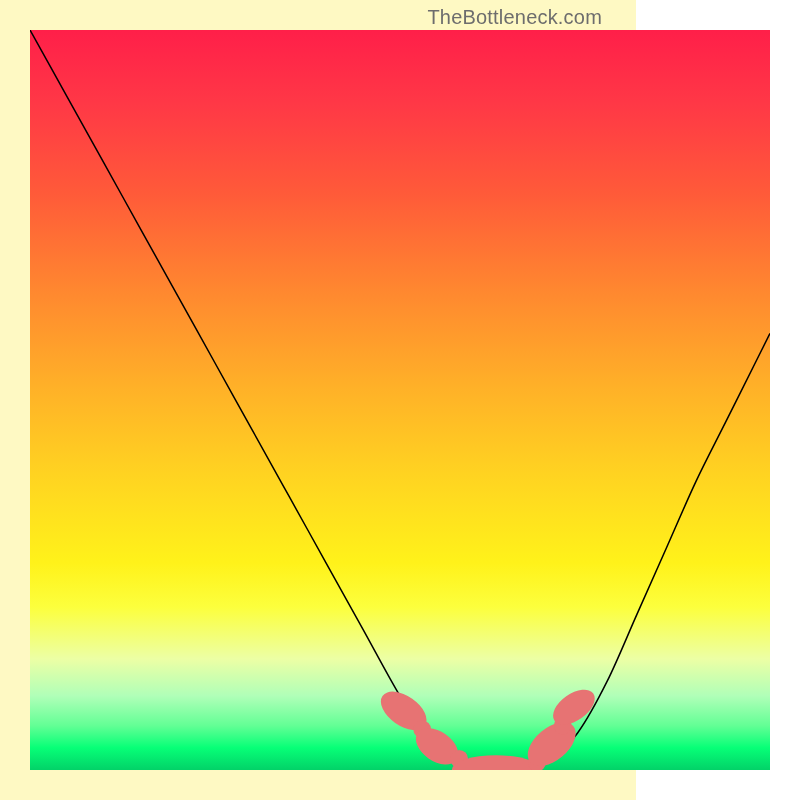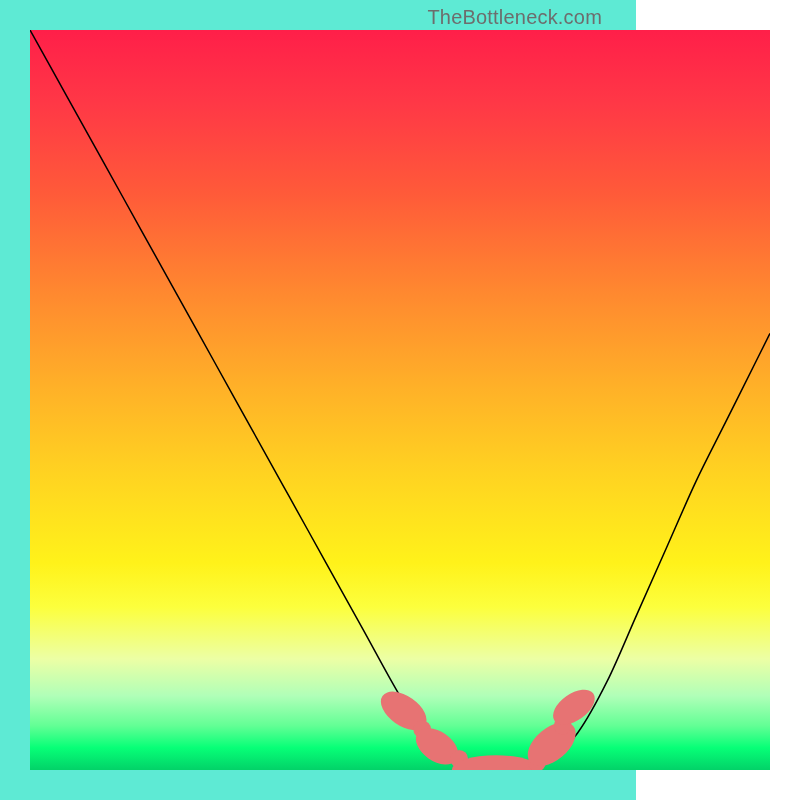--- a/index.html
+++ b/index.html
@@ -6,21 +6,21 @@
       margin: 0;
       padding: 0;
       width: 800px;
       height: 800px;
       overflow: hidden;
       font-family: Arial, Helvetica, sans-serif;
     }
     .frame {
       width: 636px;
       height: 800px;
-      background: #5eead4;
+      background: #fef9c3;
       position: relative;
     }
     .plot-area {
       position: absolute;
       left: 30px;
       top: 30px;
       width: 740px;
       height: 740px;
       background: linear-gradient(
         to bottom,

